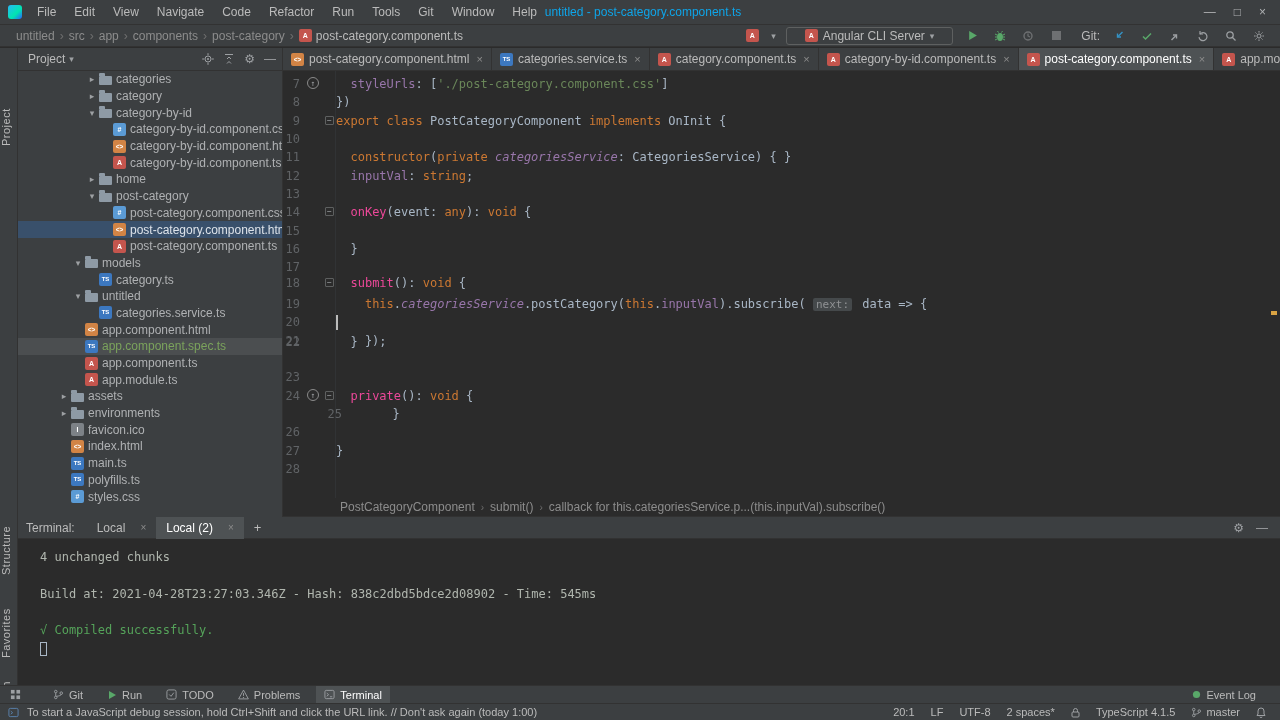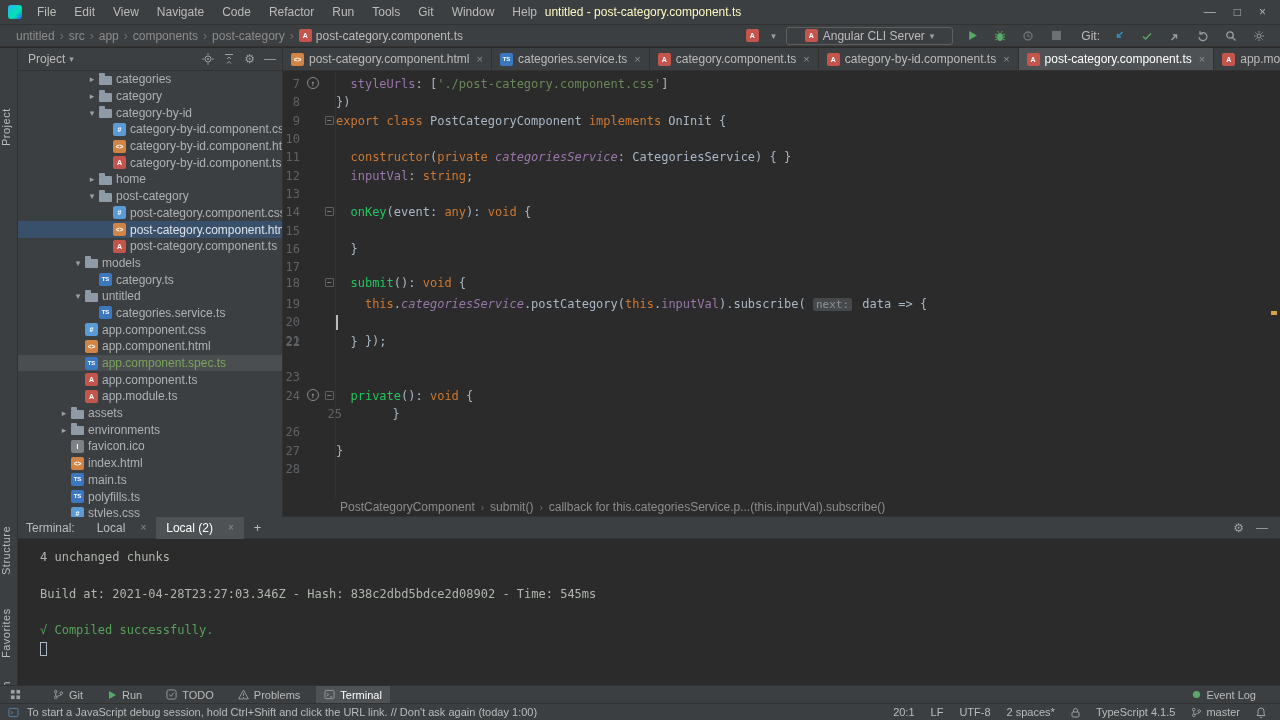--- a/index.html
+++ b/index.html
@@ -6,21 +6,21 @@
   html,body { width:1280px; height:720px; overflow:hidden; background:#2b2b2b;
               font-family:"Liberation Sans", sans-serif; }
   .app { position:relative; width:1280px; height:720px; background:#2b2b2b; color:#bbbbbb; font-size:12px; }
 
   
   .titlebar { position:absolute; left:0; top:0; width:1280px; height:25px; background:#3c3f41;
               display:flex; align-items:center; border-bottom:1px solid #323232; }
   .app-icon { width:14px; height:14px; border-radius:3px; margin:0 6px 0 8px;
               background:linear-gradient(135deg,#29b6f6,#00e5b0 60%,#2962ff); }
   .menu-item { padding:0 9px; color:#bbbbbb; line-height:24px; cursor:default; }
-  .win-title { position:absolute; left:0; right:18px; text-align:center; color:#fef9c3; pointer-events:none;margin-left:24px; }
+  .win-title { position:absolute; left:0; right:18px; text-align:center; color:#0ea5e9; pointer-events:none;margin-left:24px; }
   .win-controls { margin-left:auto; display:flex; align-items:center; gap:18px; padding-right:14px; color:#afb1b3; z-index:2; }
   .win-controls span { font-size:12px; line-height:24px; }
 
   
   .toolbar2 { position:absolute; left:0; top:25px; width:1280px; height:22px; background:#3c3f41;
               display:flex; align-items:center; border-bottom:1px solid #323232; }
   .crumbs { display:flex; align-items:center; padding-left:14px; color:#8c8c8c; white-space:nowrap; }
   .crumb { padding:0 2px; }
   .crumb-sep { padding:0 3px; color:#6e6e6e; }
   .crumb.file { display:flex; align-items:center; gap:4px; color:#bbbbbb; }
@@ -77,21 +77,21 @@
   .editor { position:absolute; left:283px; top:71px; width:997px; height:427px; background:#2b2b2b; overflow:hidden; }
   .gutter-bg { position:absolute; left:0; top:0; bottom:0; width:53px; border-right:1px solid #313335; }
   .cline { position:absolute; left:0; width:100%; height:18.33px; font-family:"DejaVu Sans Mono", monospace; font-size:12px; line-height:18.33px; }
   .lnum { position:absolute; left:0; width:17px; text-align:right; color:#606366; }
   .gicon { position:absolute; left:24px; top:2px; width:12px; height:12px; border:1px solid #8a8a8a; border-radius:50%;
            color:#9da0a3; font-size:8px; line-height:11px; text-align:center; }
   .fold { position:absolute; left:42px; top:4px; width:9px; height:9px; border:1px solid #5e6060;
           color:#9da0a3; font-size:8px; line-height:7px; text-align:center; border-radius:1px; }
   .ctext { position:absolute; left:53px; white-space:pre; }
   .tk-k { color:#cc7832; } .tk-d { color:#a9b7c6; } .tk-s { color:#6a8759; }
-  .tk-f { color:#9876aa; } .tk-fi { color:#9876aa; font-style:italic; } .tk-m { color:#22c55e; }
+  .tk-f { color:#9876aa; } .tk-fi { color:#9876aa; font-style:italic; } .tk-m { color:#ec4899; }
   .tk-h { background:#45494b; color:#909294; border-radius:2px; padding:0 3px; margin-right:3px; font-size:11px; }
   .caret { position:absolute; left:53px; top:2px; width:1.5px; height:15px; background:#bbbbbb; }
   .stripe-mark { position:absolute; right:3px; top:240px; width:6px; height:4px; background:#d9a343; }
 
   .editor-crumbs { position:absolute; left:283px; top:498px; width:997px; height:19px; background:#2b2b2b;
                    display:flex; align-items:center; padding-left:57px; color:#8c8c8c; white-space:nowrap;
                    border-bottom:1px solid #323232; }
   .ec-sep { padding:0 6px; color:#6e6e6e; font-size:10px; }
 
   
@@ -389,26 +389,20 @@
       </div>
       <div class="trow">
         <span style="flex: 0 0 auto; width: 67px;"></span>
         <span class="tarrow"></span>
         <span class="ficon i-ts">TS</span>
         <span class="tlabel">categories.service.ts</span>
       </div>
       <div class="trow">
         <span style="flex: 0 0 auto; width: 53px;"></span>
         <span class="tarrow"></span>
-        <span class="ficon i-css">#</span>
-        <span class="tlabel">app.component.css</span>
-      </div>
-      <div class="trow">
-        <span style="flex: 0 0 auto; width: 53px;"></span>
-        <span class="tarrow"></span>
         <span class="ficon i-html">&lt;&gt;</span>
         <span class="tlabel">app.component.html</span>
       </div>
       <div class="trow sel-green">
         <span style="flex: 0 0 auto; width: 53px;"></span>
         <span class="tarrow"></span>
         <span class="ficon i-ts">TS</span>
         <span class="tlabel">app.component.spec.ts</span>
       </div>
       <div class="trow">

